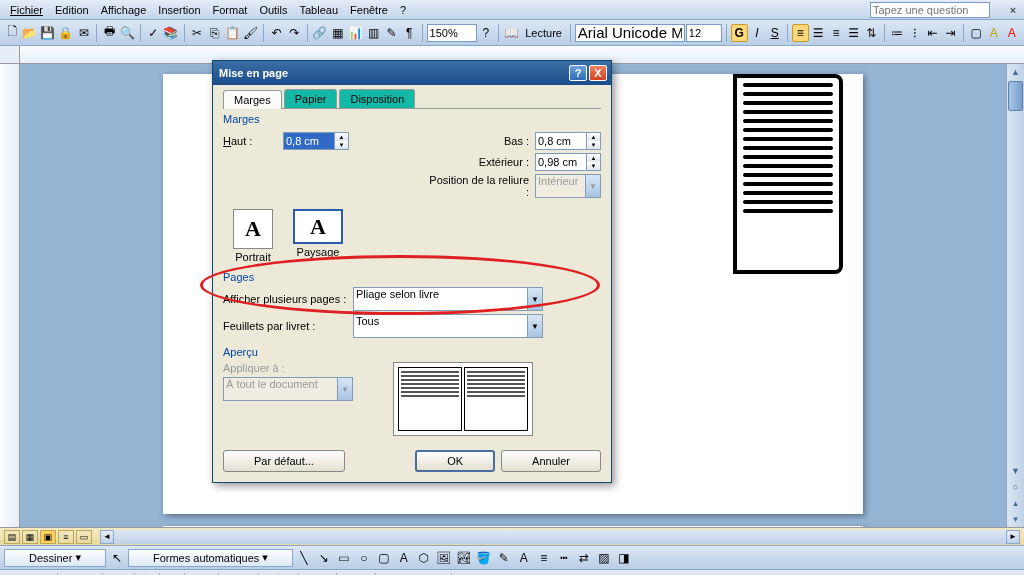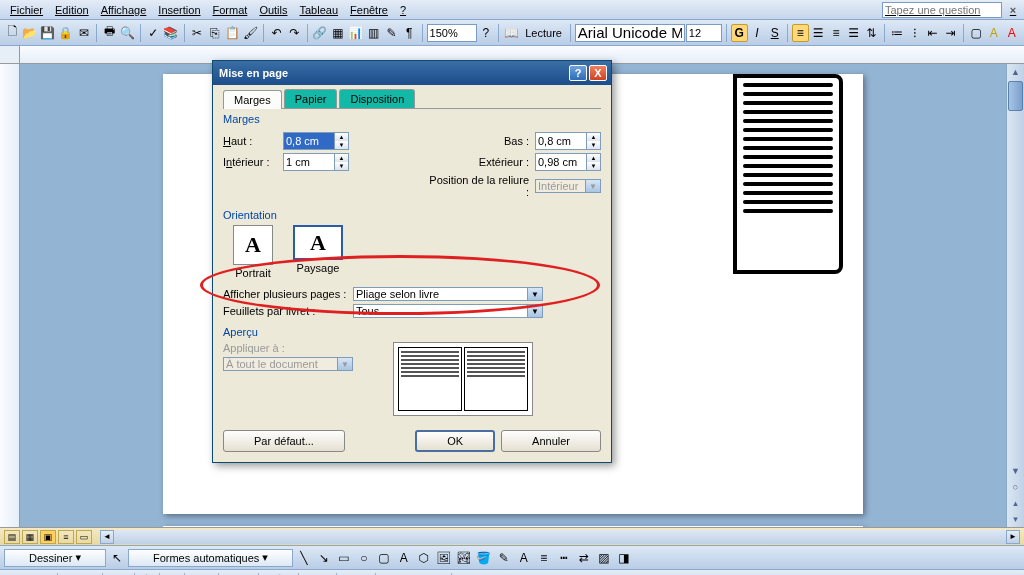--- a/index.html
+++ b/index.html
@@ -1,22 +1,22 @@
 <!DOCTYPE html>
 <html><head>
 <meta charset="utf-8">
 <style>
 * { box-sizing: border-box; margin: 0; padding: 0; }
 body { font-family: Tahoma, sans-serif; font-size: 11px; background: #b8d4e8; width: 1024px; height: 575px; overflow: hidden; position: relative; }
 
 
-.menubar { background: linear-gradient(#e4ecf7,#c5d6ec); height: 20px; display: flex; align-items: center; padding: 0 4px; border-bottom: 1px solid #8aa8cb; text-decoration: underline; }
+.menubar { background: linear-gradient(#e4ecf7,#c5d6ec); height: 20px; display: flex; align-items: center; padding: 0 4px; border-bottom: 1px solid #8aa8cb; }
 .menubar .item { padding: 2px 6px; cursor: default; }
 .menubar .item span.u { text-decoration: underline; }
-.menubar .right { margin-left: auto; display: flex; align-items: center; gap: 4px; }
+.menubar .right { margin-left: auto; display: flex; align-items: center; gap: 16px; }
 .menubar input.ask { width: 120px; height: 16px; border: 1px solid #7a9cc4; font-size: 11px; padding: 0 2px; color: #888; }
 .menubar .close-x { width: 14px; height: 14px; display:flex;align-items:center;justify-content:center; font-weight:bold; color:#555; cursor:pointer;}
 
 
 .toolbar { background: linear-gradient(#dde8f5,#b9cde6); height: 26px; display: flex; align-items: center; padding: 0 4px; gap: 1px; border-bottom: 1px solid #8aa8cb; }
 .tb { width: 18px; height: 18px; display: inline-flex; align-items: center; justify-content: center; border: 1px solid transparent; border-radius: 2px; font-size: 12px; cursor:pointer;}
 .sep { width: 1px; height: 18px; background: #8aa8cb; margin: 0 3px; }
 .zoom { width: 50px; height: 18px; border: 1px solid #7a9cc4; font-size: 11px; padding: 0 2px; background: white; }
 .font-sel { width: 110px; height: 18px; border: 1px solid #7a9cc4; font-size: 15px; padding: 0 2px; background: white; }
 .size-sel { width: 36px; height: 18px; border: 1px solid #7a9cc4; font-size: 11px; padding: 0 2px; background: white; }
@@ -67,21 +67,21 @@
 .spinbtn div { flex:1; font-size:6px; display:flex;align-items:center;justify-content:center; background:linear-gradient(#fefefe,#dde4ec); cursor:pointer;}
 .two-col { display:flex; gap: 50px; }
 .col { flex:1;}
 .lbl2 { width: 110px; text-align:right; padding-right:6px;}
 .orient { display:flex; gap:20px; margin: 4px 0 4px 10px;}
 .orient-box { text-align:center; cursor:pointer;}
 .orient-icon { width:40px; height:40px; border:1px solid #888; background:white; display:flex;align-items:center;justify-content:center; margin:0 auto 2px;}
 .orient-icon .A { font-family: 'Times New Roman'; font-size:22px; font-weight:bold; }
 .orient-icon.land { width:50px; height:35px;}
 .orient-icon.sel { border:2px solid #2a5caa;}
-.sel-box { border:1px solid #7f9db9; height:14px; padding:0 2px; background:white; display:flex; align-items:center; position:relative; cursor:pointer;}
+.sel-box { border:1px solid #7f9db9; height:24px; padding:0 2px; background:white; display:flex; position:relative; cursor:pointer;}
 .sel-box .arr { position:absolute; right:0; top:0; width:15px; height:100%; background:linear-gradient(#d6e6f6,#a8c4e4); border-left:1px solid #7f9db9; display:flex;align-items:center;justify-content:center; font-size:8px;}
 .sel-box.disabled { background:#f0ede0; color:#999;}
 .preview-box { border:1px solid #888; background:white; width: 140px; height: 74px; padding:4px; display:flex; gap:2px;}
 .preview-page { flex:1; border:1px solid #000; padding:1px;}
 .preview-page .pl { height:2px; background:#555; margin:2px 1px;}
 .btn-row { display:flex; padding: 6px 0 2px;}
 .btn-row button { height:22px; padding: 0 30px; border:1px solid #888; background:linear-gradient(#fefefe,#e4e0d0); border-radius:3px; font-size:11px; cursor:pointer;}
 .btn-row .sp { flex:1;}
 .btn-row button.def { border:2px solid #4a6ea0;}
 
@@ -238,30 +238,20 @@
           <div class="row">
               <div class="lbl"><span class="u">H</span>aut :</div>
             <div class="spin">
                 <input class="selected" value="0,8 cm" style="">
                 <div class="spinbtn">
                   <div>▲</div>
                   <div>▼</div>
                 </div>
               </div>
             </div>
-          <div class="row">
-              <div class="lbl">I<span class="u">n</span>térieur :</div>
-            <div class="spin">
-                <input value="1 cm" style="">
-                <div class="spinbtn">
-                  <div>▲</div>
-                  <div>▼</div>
-                </div>
-              </div>
-            </div>
         </div>
         <div class="col">
           <div class="row">
               <div class="lbl2"><span class="u">B</span>as :</div>
             <div class="spin">
                 <input value="0,8 cm" style="">
                 <div class="spinbtn">
                   <div>▲</div>
                   <div>▼</div>
                 </div>
@@ -282,38 +272,38 @@
             <div class="sel-box disabled" style="width:66px;">
                 <span>Intérieur</span>
                 <div class="arr">▼</div>
               </div>
             </div>
         </div>
       </div>
     </div>
 
     <div class="group">
-      <div class="group-title">Orientation</div>
       <div class="orient">
         <div class="orient-box">
           <div class="orient-icon">
               <span class="A">A</span>
             </div>
           <div>Portrait</div>
         </div>
         <div class="orient-box">
           <div class="orient-icon land sel">
               <span class="A">A</span>
             </div>
           <div>Paysage</div>
         </div>
       </div>
     </div>
 
     <div class="group">
+      <div class="group-title">Pages</div>
       <div class="row">
           <div style="width:130px;"><span class="u">A</span>fficher plusieurs pages :</div>
         <div class="sel-box" style="width:190px;">
             <span>Pliage selon livre</span>
             <div class="arr">▼</div>
           </div>
         </div>
       <div class="row">
           <div style="width:130px;">F<span class="u">e</span>uillets par livret :</div>
         <div class="sel-box" style="width:190px;">

